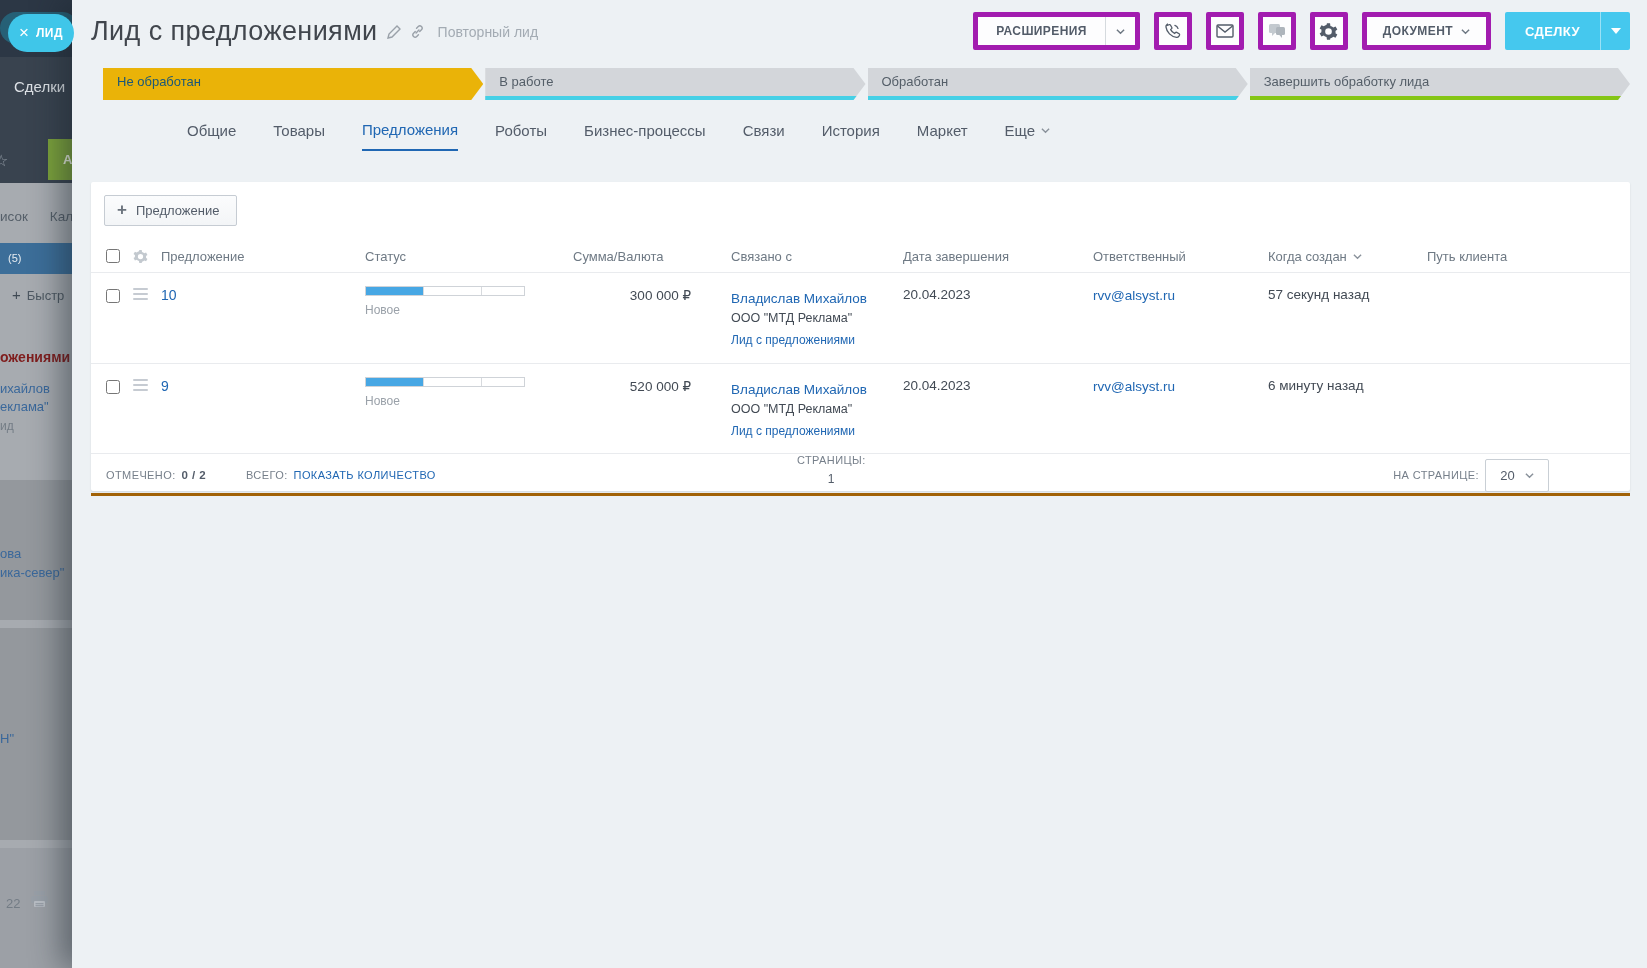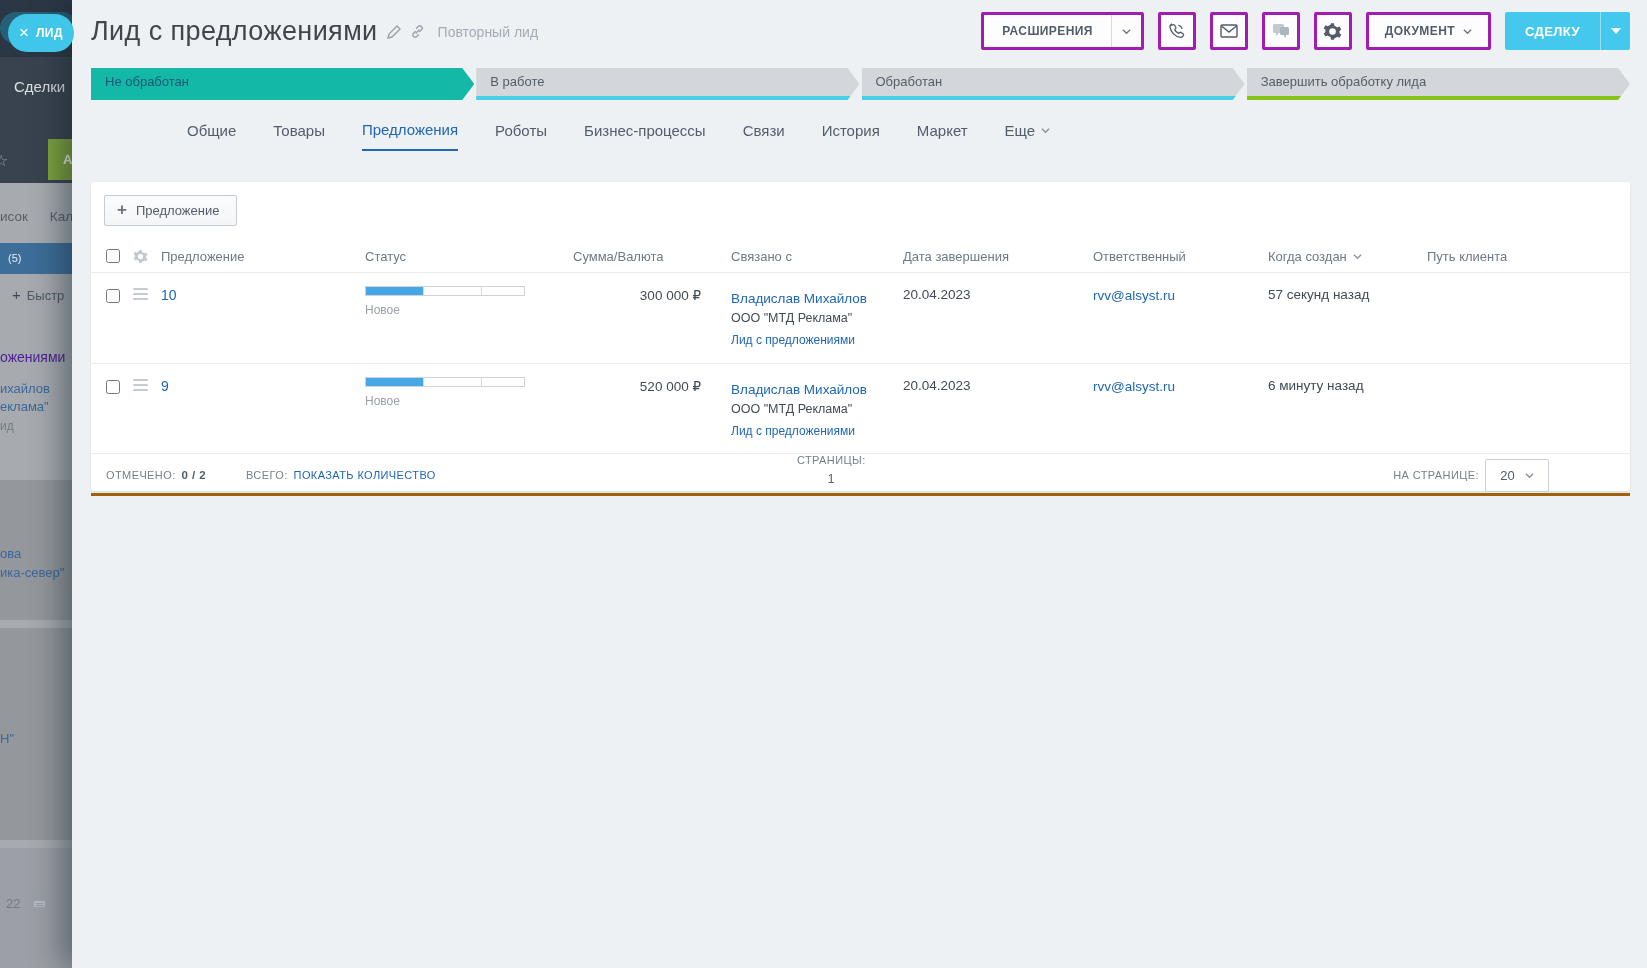--- a/index.html
+++ b/index.html
@@ -15,21 +15,21 @@
   .bd-head { position:absolute; left:0; top:57px; width:72px; height:126px; background:#39434f; }
   .bd-deals-title { position:absolute; left:14px; top:21px; font-size:15px; color:#dde1e6; }
   .bd-green-btn { position:absolute; left:48px; top:82px; width:30px; height:41px; background:#7da43b; color:#edf2e0; font-size:13px; font-weight:bold; line-height:41px; padding-left:15px; }
   .bd-star { position:absolute; left:-6px; top:94px; font-size:16px; color:#8a939d; }
   .bd-body { position:absolute; left:0; top:183px; width:72px; height:920px; background:#a7abb0; }
   .bd-tabs { position:absolute; top:26px; left:0; width:100px; font-size:13.5px; color:#555f69; }
   .bd-tabs span + span { margin-left:22px; }
   .bd-bluerow { position:absolute; top:60px; left:0; width:72px; height:31px; background:#3c6e99; color:#e6ecf1; font-size:11px; line-height:31px; padding-left:8px; }
   .bd-quick { position:absolute; top:103px; left:12px; font-size:13px; color:#4e5862; }
   .bd-quick b { font-weight:normal; color:#3f4953; margin-right:6px; font-size:15px; }
-  .bd-dealname { position:absolute; top:166px; left:0; font-size:14px; font-weight:normal; color:#4c1d95; white-space:nowrap; }
+  .bd-dealname { position:absolute; top:166px; left:0; font-size:14px; font-weight:bold; color:#7f1d1d; white-space:nowrap; }
   .bd-link { position:absolute; left:0; font-size:13px; color:#3a689b; white-space:nowrap; }
   .bd-muted { position:absolute; left:0; font-size:12px; color:#737c85; }
   .bd-block { position:absolute; left:0; width:72px; background:#94989d; }
   .bd-bottom { position:absolute; left:0; top:665px; width:72px; height:120px; background:#9ca0a6; }
   .bd-printer { position:absolute; left:30px; top:42px; }
   
   .panel { position:absolute; left:72px; top:0; width:1575px; height:968px; background:#edf1f4;
            box-shadow:-12px 0 28px rgba(25,35,45,.45); }
   
   .close-pill { position:absolute; left:8px; top:14px; width:66px; height:38px; border-radius:19px;
@@ -37,57 +37,57 @@
                 gap:7px; z-index:5; cursor:pointer; }
   .close-pill .x { font-size:17px; line-height:1; margin-top:-2px; }
   .close-pill .lbl { font-size:12px; font-weight:bold; letter-spacing:.5px; }
   
   .ph { position:absolute; left:19px; top:0; right:17px; height:62px; }
   .ph-titlewrap { position:absolute; left:0; top:16px; display:flex; align-items:center; gap:9px; }
   .ph-title { font-size:27px; font-weight:300; color:#41464d; letter-spacing:.4px; }
   .ph-sub { font-size:14px; color:#a3abb3; margin-left:4px; }
   .icon-btn-inline { display:inline-flex; align-items:center; cursor:pointer; }
   .toolbar { position:absolute; right:0; top:12px; display:flex; gap:14px; align-items:center; }
-  .tb-btn { height:38px; border:3px solid #a21caf; border-radius:2px; background:#fdfdfe;
+  .tb-btn { height:38px; border:5px solid #a21caf; border-radius:2px; background:#fdfdfe;
             display:inline-flex; align-items:center; color:#535c69; font-size:12px; font-weight:bold;
             letter-spacing:.4px; cursor:pointer; }
   .tb-split-label { padding:0 18px; }
   .tb-split-arrow { width:30px; height:100%; border-left:1px solid #d5dade; display:flex; align-items:center; justify-content:center; }
   .tb-icon { width:38px; justify-content:center; }
   .tb-doc { padding:8px 16px; gap:8px;text-align:right; }
   .tb-deal { background:#45c8ee; border:none; color:#fff; }
   .tb-deal .tb-split-label { padding:0 20px; font-size:13px;text-align:center; }
   .tb-deal .tb-split-arrow { border-left:1px solid rgba(255,255,255,.45); }
   .chev { width:9px; height:9px; display:inline-block; }
   
   .pipeline { position:absolute; left:19px; top:68px; right:17px; height:32px; display:flex; gap:2px; }
   .stage { flex:1; position:relative; background:#d3d6da; font-size:13px; color:#545e68;
            padding-left:14px; line-height:27px; cursor:pointer;
            clip-path:polygon(0 0, calc(100% - 12px) 0, 100% 50%, calc(100% - 12px) 100%, 0 100%); }
   .stage .ul { position:absolute; left:0; right:0; bottom:0; height:4px; }
-  .stage.current { background:#14b8a6; color:#1b5878; }
+  .stage.current { background:#eab308; color:#1b5878;margin-left:12px; }
   
   .tabs { position:absolute; left:115px; top:121px; display:flex; gap:37px; font-size:15px; color:#535c69; }
   .tab { padding-bottom:11px; cursor:pointer; display:flex; align-items:center; gap:6px; }
   .tab.active { color:#2067b3; border-bottom:2px solid #2067b3; }
   
   .card { position:absolute; left:19px; top:182px; width:1539px; height:309px; background:#fff;
           border-radius:2px; box-shadow:0 1px 2px rgba(60,70,80,.14); }
   .addrow { padding:13px 0 0 13px; }
   .add-btn { height:31px; border:1px solid #c6ccd3; border-radius:2px;
              background:linear-gradient(#fbfcfd,#f3f5f7); color:#535c69; font-size:13px;
              display:inline-flex; align-items:center; gap:9px; padding:0 17px 0 12px; cursor:pointer; }
   .add-btn .plus { font-size:17px; font-weight:bold; color:#6b737d; line-height:1; margin-top:-2px; }
   .gridhead, .gridrow { display:grid;
       grid-template-columns:42px 28px 204px 208px 158px 172px 190px 175px 159px 1fr; }
   .gridhead { align-items:center; height:33px; margin-top:14px; border-bottom:1px solid #e9ebee;
               color:#6e7984; font-size:13px; }
   .cell-pad { padding-left:15px; }
   .gridhead .sortable { cursor:pointer; display:flex; align-items:center; gap:6px; }
-  .num-h, .num-c { text-align:right; padding-right:30px; }
+  .num-h, .num-c { text-align:right; padding-right:40px; }
   .gridrow { border-bottom:1px solid #e9ebee; padding:13px 0 12px; align-items:start; }
   .cb { width:14px; height:14px; accent-color:#fff; cursor:pointer; margin-top:3px; }
   .burger { color:#c3c8cf; font-size:13px; line-height:5px; cursor:pointer; margin-top:2px; letter-spacing:0; }
   .burger div { width:15px; height:2px; background:#c6cbd2; margin-bottom:3px; border-radius:1px; }
   a.lnk { color:#2067b3; text-decoration:none; cursor:pointer; }
   .id-lnk { font-size:14px; }
   .bar { width:160px; height:10px; border:1px solid #cfd3d8; background:#fff; position:relative; cursor:pointer; }
   .bar .fill { position:absolute; left:0; top:0; bottom:0; width:36%; background:#47a7e4; }
   .bar .d1 { position:absolute; left:36%; top:0; bottom:0; width:1px; background:#d7dade; }
   .bar .d2 { position:absolute; left:73%; top:0; bottom:0; width:1px; background:#d7dade; }

